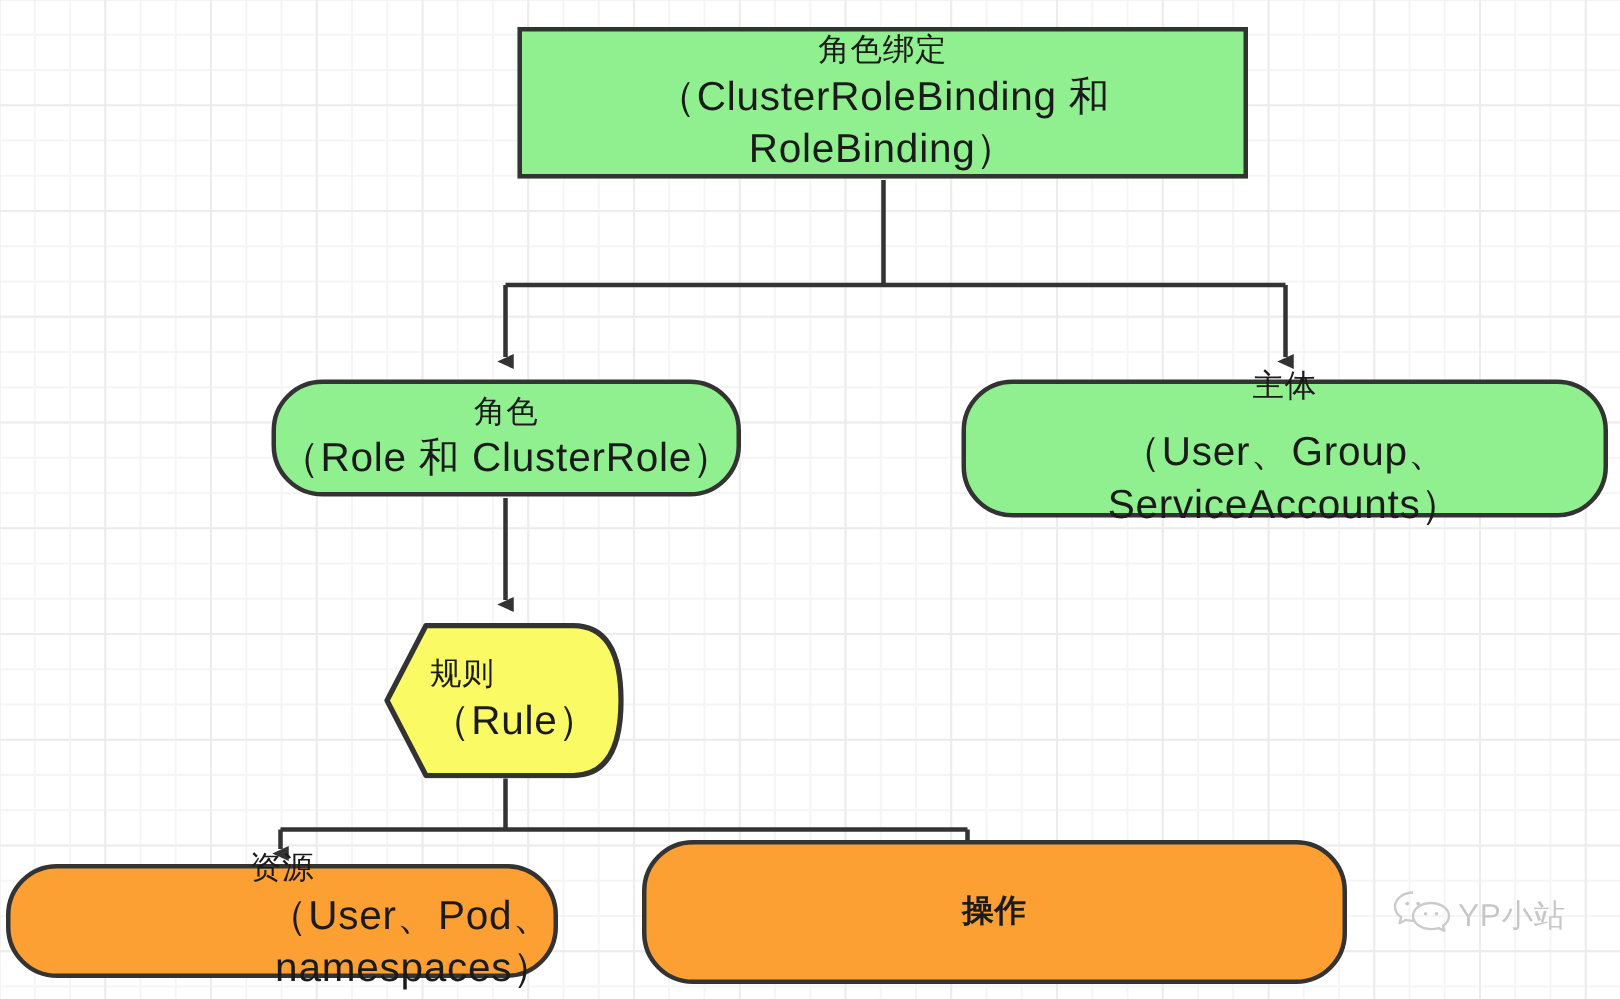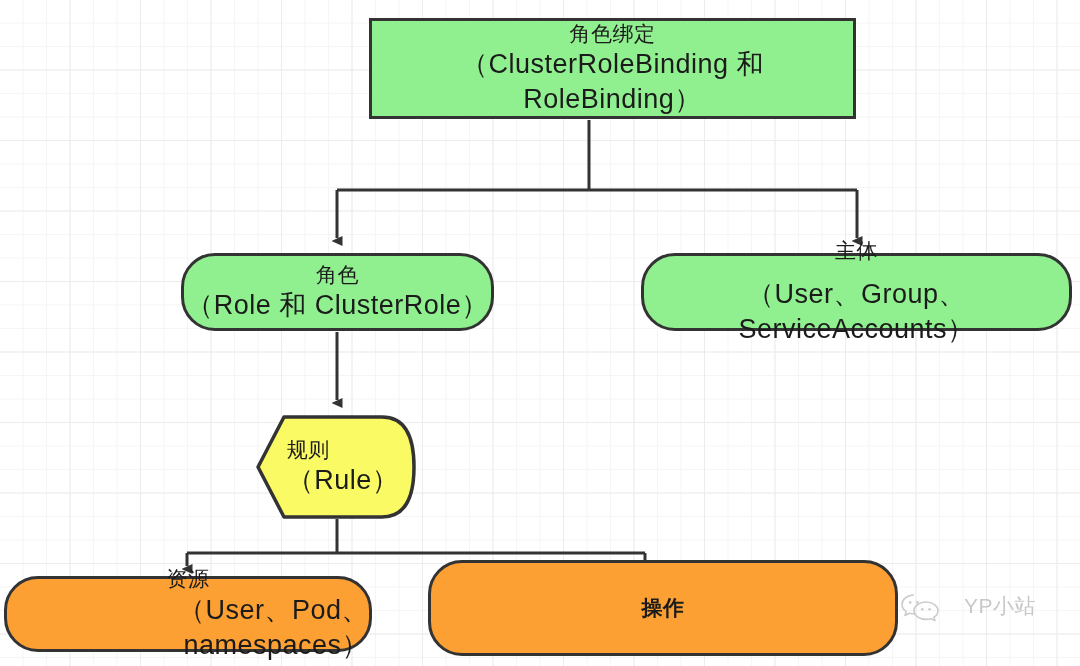--- a/index.html
+++ b/index.html
@@ -47,21 +47,20 @@
     letter-spacing: 0.5px;
   }
   .node .l2 {
     font-size: 27px;
     letter-spacing: 0.5px;
   }
   .rect-node {
     background: #90F08F;
     border: 3px solid #333333;
     border-radius: 0;
-    margin-left: 24px;
   }
   .round-node {
     background: #90F08F;
     border: 3px solid #333333;
     border-radius: 34px;
   }
   .orange-node {
     background: #FCA034;
     border: 3px solid #333333;
     border-radius: 34px;
@@ -82,33 +81,33 @@
     z-index: 1;
     display: flex;
     flex-direction: column;
     align-items: flex-start;
     padding-left: 14px;
   }
 
   
   #node-binding  { left: 345px; top: 18px;  width: 487px; height: 101px; }
   #node-role     { left: 181px; top: 253px; width: 313px; height: 78px;  }
-  #node-subject  { left: 641px; top: 253px; width: 431px; height: 78px; gap: 12px;  }
+  #node-subject  { left: 641px; top: 253px; width: 431px; height: 92px; gap: 12px;  }
   #node-rule     { left: 256px; top: 415px; width: 160px; height: 104px; }
   #node-resource { left: 4px;   top: 576px; width: 368px; height: 76px; text-align: right;  }
   #node-verbs    { left: 428px; top: 560px; width: 470px; height: 96px; font-weight: bold;  }
 
   
   #watermark {
     position: absolute;
-    left: 900px;
+    left: 928px;
     top: 592px;
     display: flex;
-    align-items: flex-start;
-    gap: 24px;
+    align-items: flex-end;
+    gap: 4px;
     color: #c9c9c9;
     font-size: 22px;
     z-index: 3;
     opacity: 0.95;
   }
   #watermark .wm-text {
     color: #c5c5c5;
     font-size: 21px;
     letter-spacing: 0.5px;
     white-space: nowrap;

